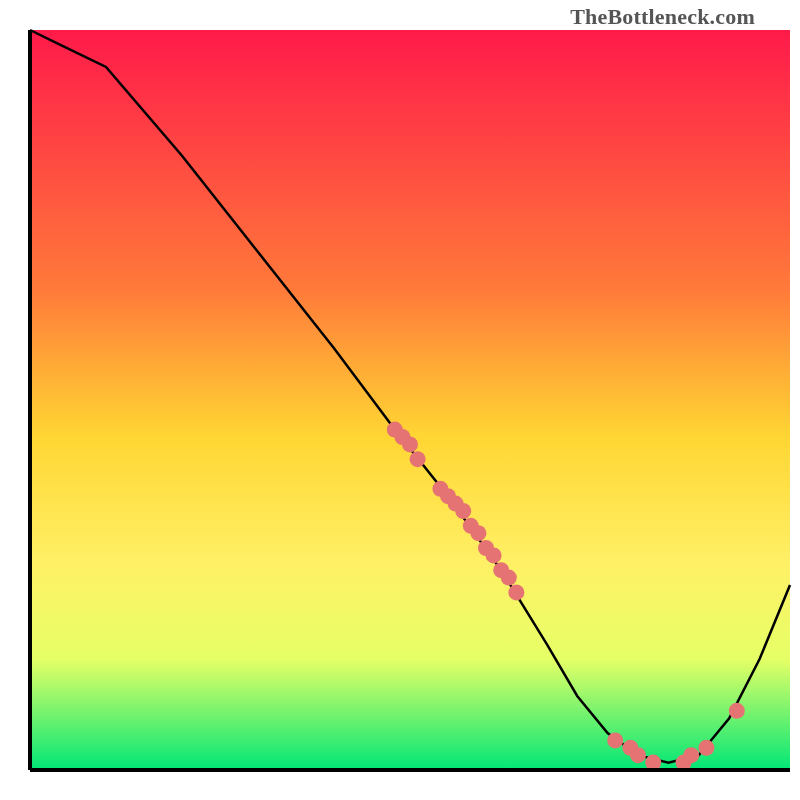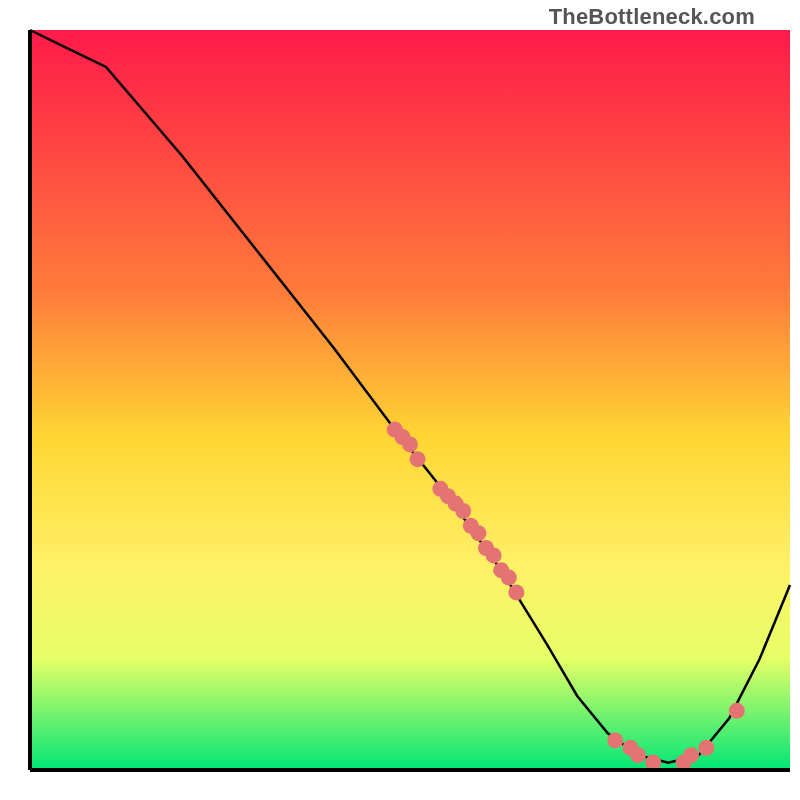--- a/index.html
+++ b/index.html
@@ -7,20 +7,21 @@
     padding: 0;
     width: 800px;
     height: 800px;
     background: #ffffff;
     font-family: Arial, Helvetica, sans-serif;
   }
   .container {
     position: relative;
     width: 765px;
     height: 800px;
+    font-family: Liberation Serif, serif;
   }
   .watermark {
     position: absolute;
     top: 4px;
     right: 10px;
     font-size: 22px;
     font-weight: bold;
     color: #555555;
     z-index: 5;
     letter-spacing: 0.2px;

